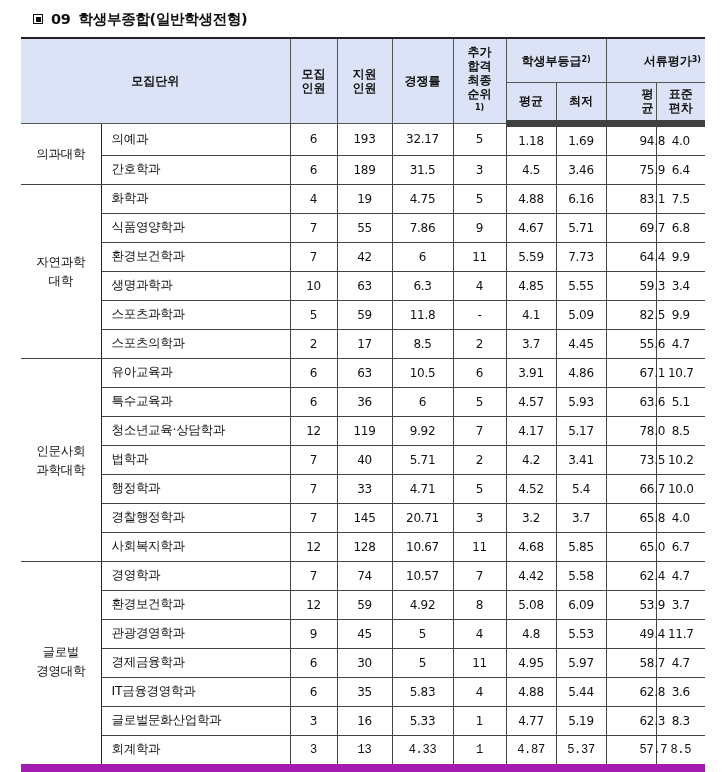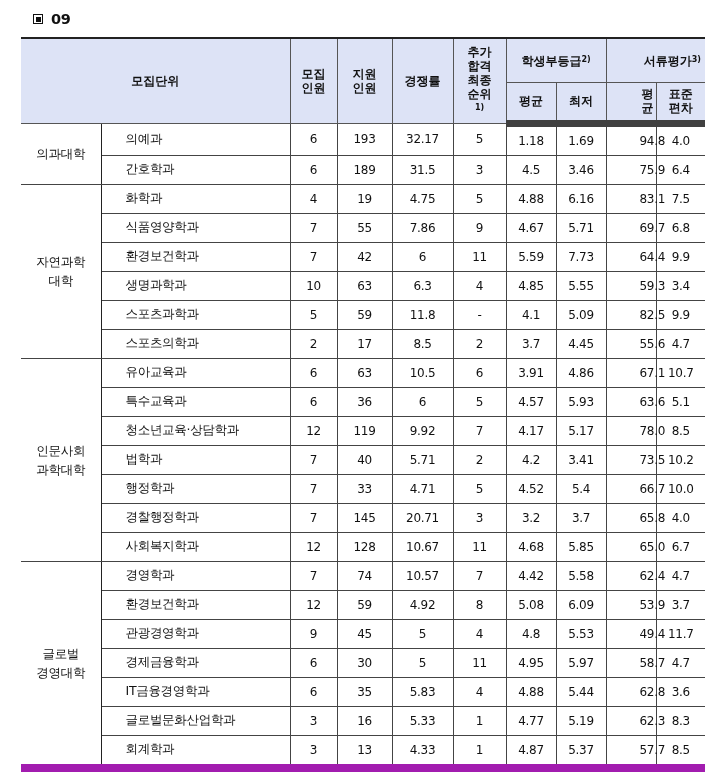--- a/index.html
+++ b/index.html
@@ -16,31 +16,32 @@
   thead tr:first-child th { border-top: 2.5px solid #222; }
   th { background: #dde3f6; font-weight: bold; font-size: 12px; line-height: 14px; text-align: center;
        vertical-align: middle; border: 1px solid #555; padding: 0; }
   th.hdr-left { border-left: none; }
   th.last, td.last { border-right: none; }
   thead tr:last-child th { border-bottom: 7px solid #404040; }
   th sup, .sup { font-size: 8px; vertical-align: 3px; }
   td { border: 1px solid #444; height: 28px; padding: 0; text-align: center; vertical-align: middle;
        font-size: 12px; font-family: "DejaVu Sans", sans-serif; letter-spacing: -0.3px; }
   td.college { border-left: none; border-right: 1.5px solid #222; line-height: 19px; font-size: 12.5px; }
-  td.dept { text-align: left; padding-left: 24px; font-size: 12.5px; }
+  td.dept { text-align: left; padding-left: 10px; font-size: 12.5px; }
   tr.group-start td { border-top: 1.5px solid #333; }
-  tbody tr:last-child td, td.college.last-group { border-bottom: 8px solid #a21caf; }
+  tbody tr:last-child td, td.college.last-group { border-bottom: 8px solid #a21caf; font-family: Liberation Mono, monospace; }
   td.sep-left, th.sep-left { border-left: 1.5px solid #222; padding-left: 33px; }
 </style>
 </head>
 <body>
 
 <div class="title">
   <span class="sq"></span>
   <span class="num">09</span>
+  <span>학생부종합(일반학생전형)</span>
 </div>
 
 <table>
   <colgroup>
     <col style="width:80px">
       <col style="width:189px">
       <col style="width:47px">
       <col style="width:55px">
     <col style="width:61px">
       <col style="width:53px">

